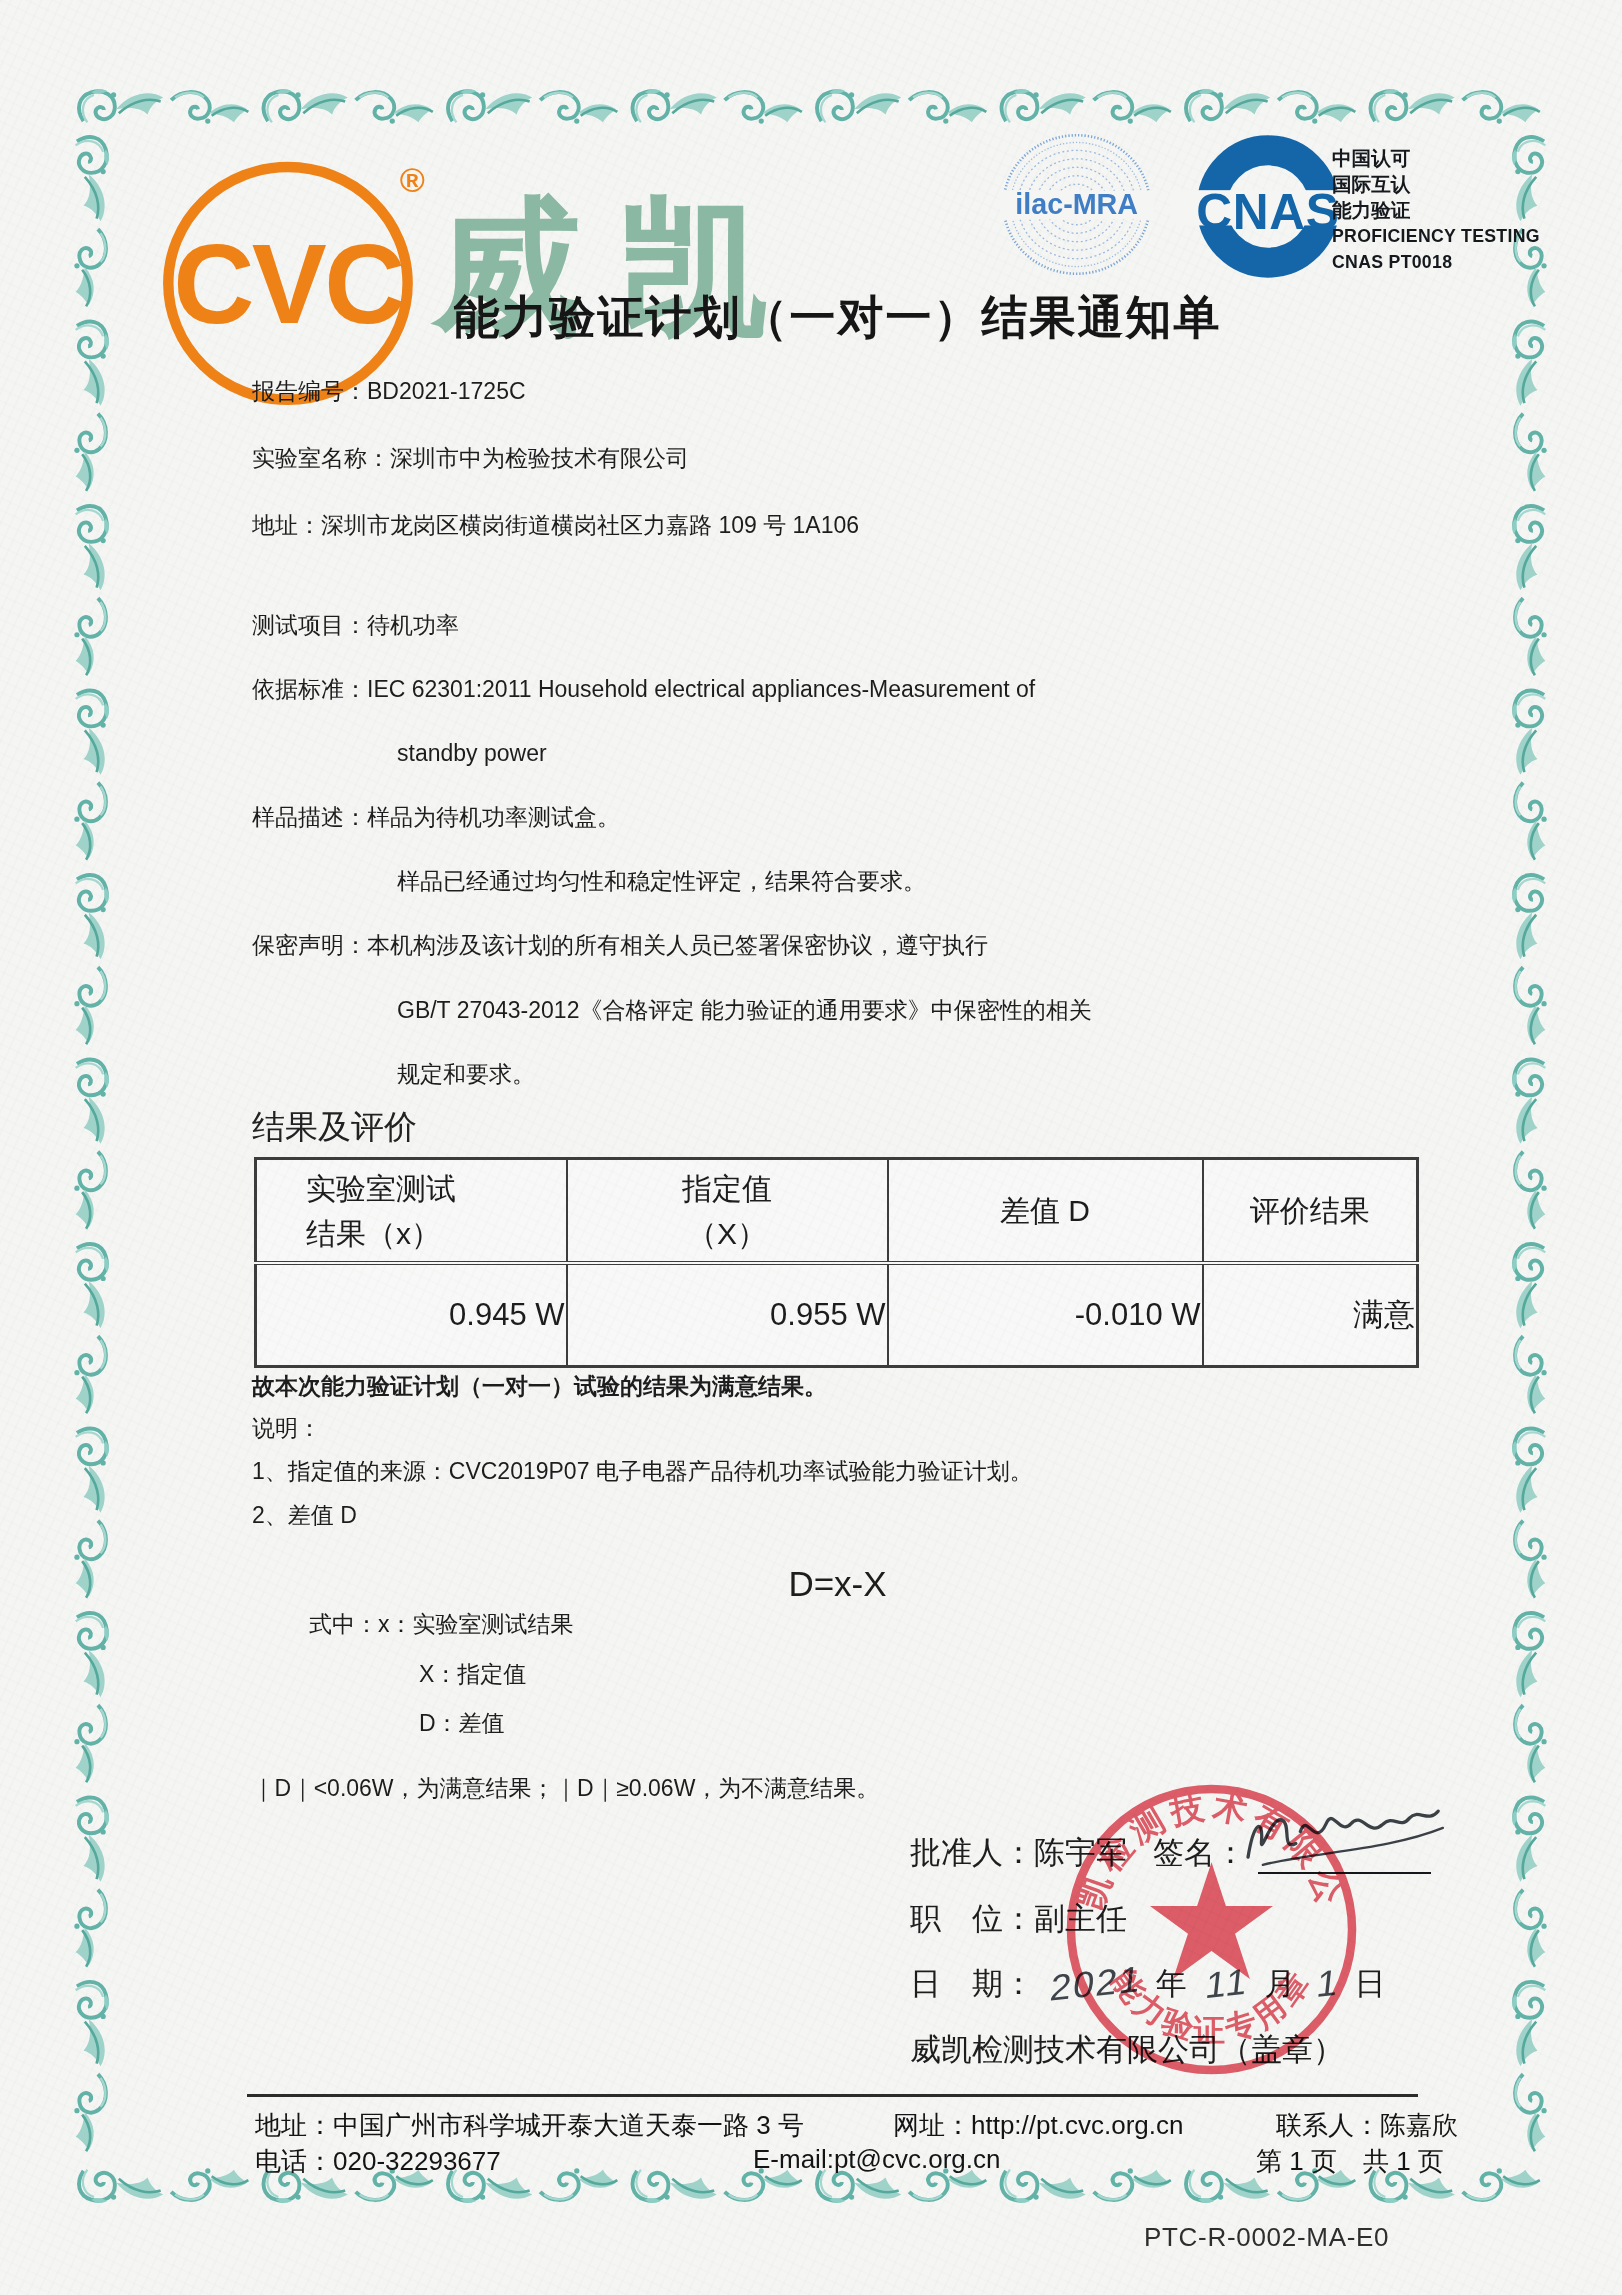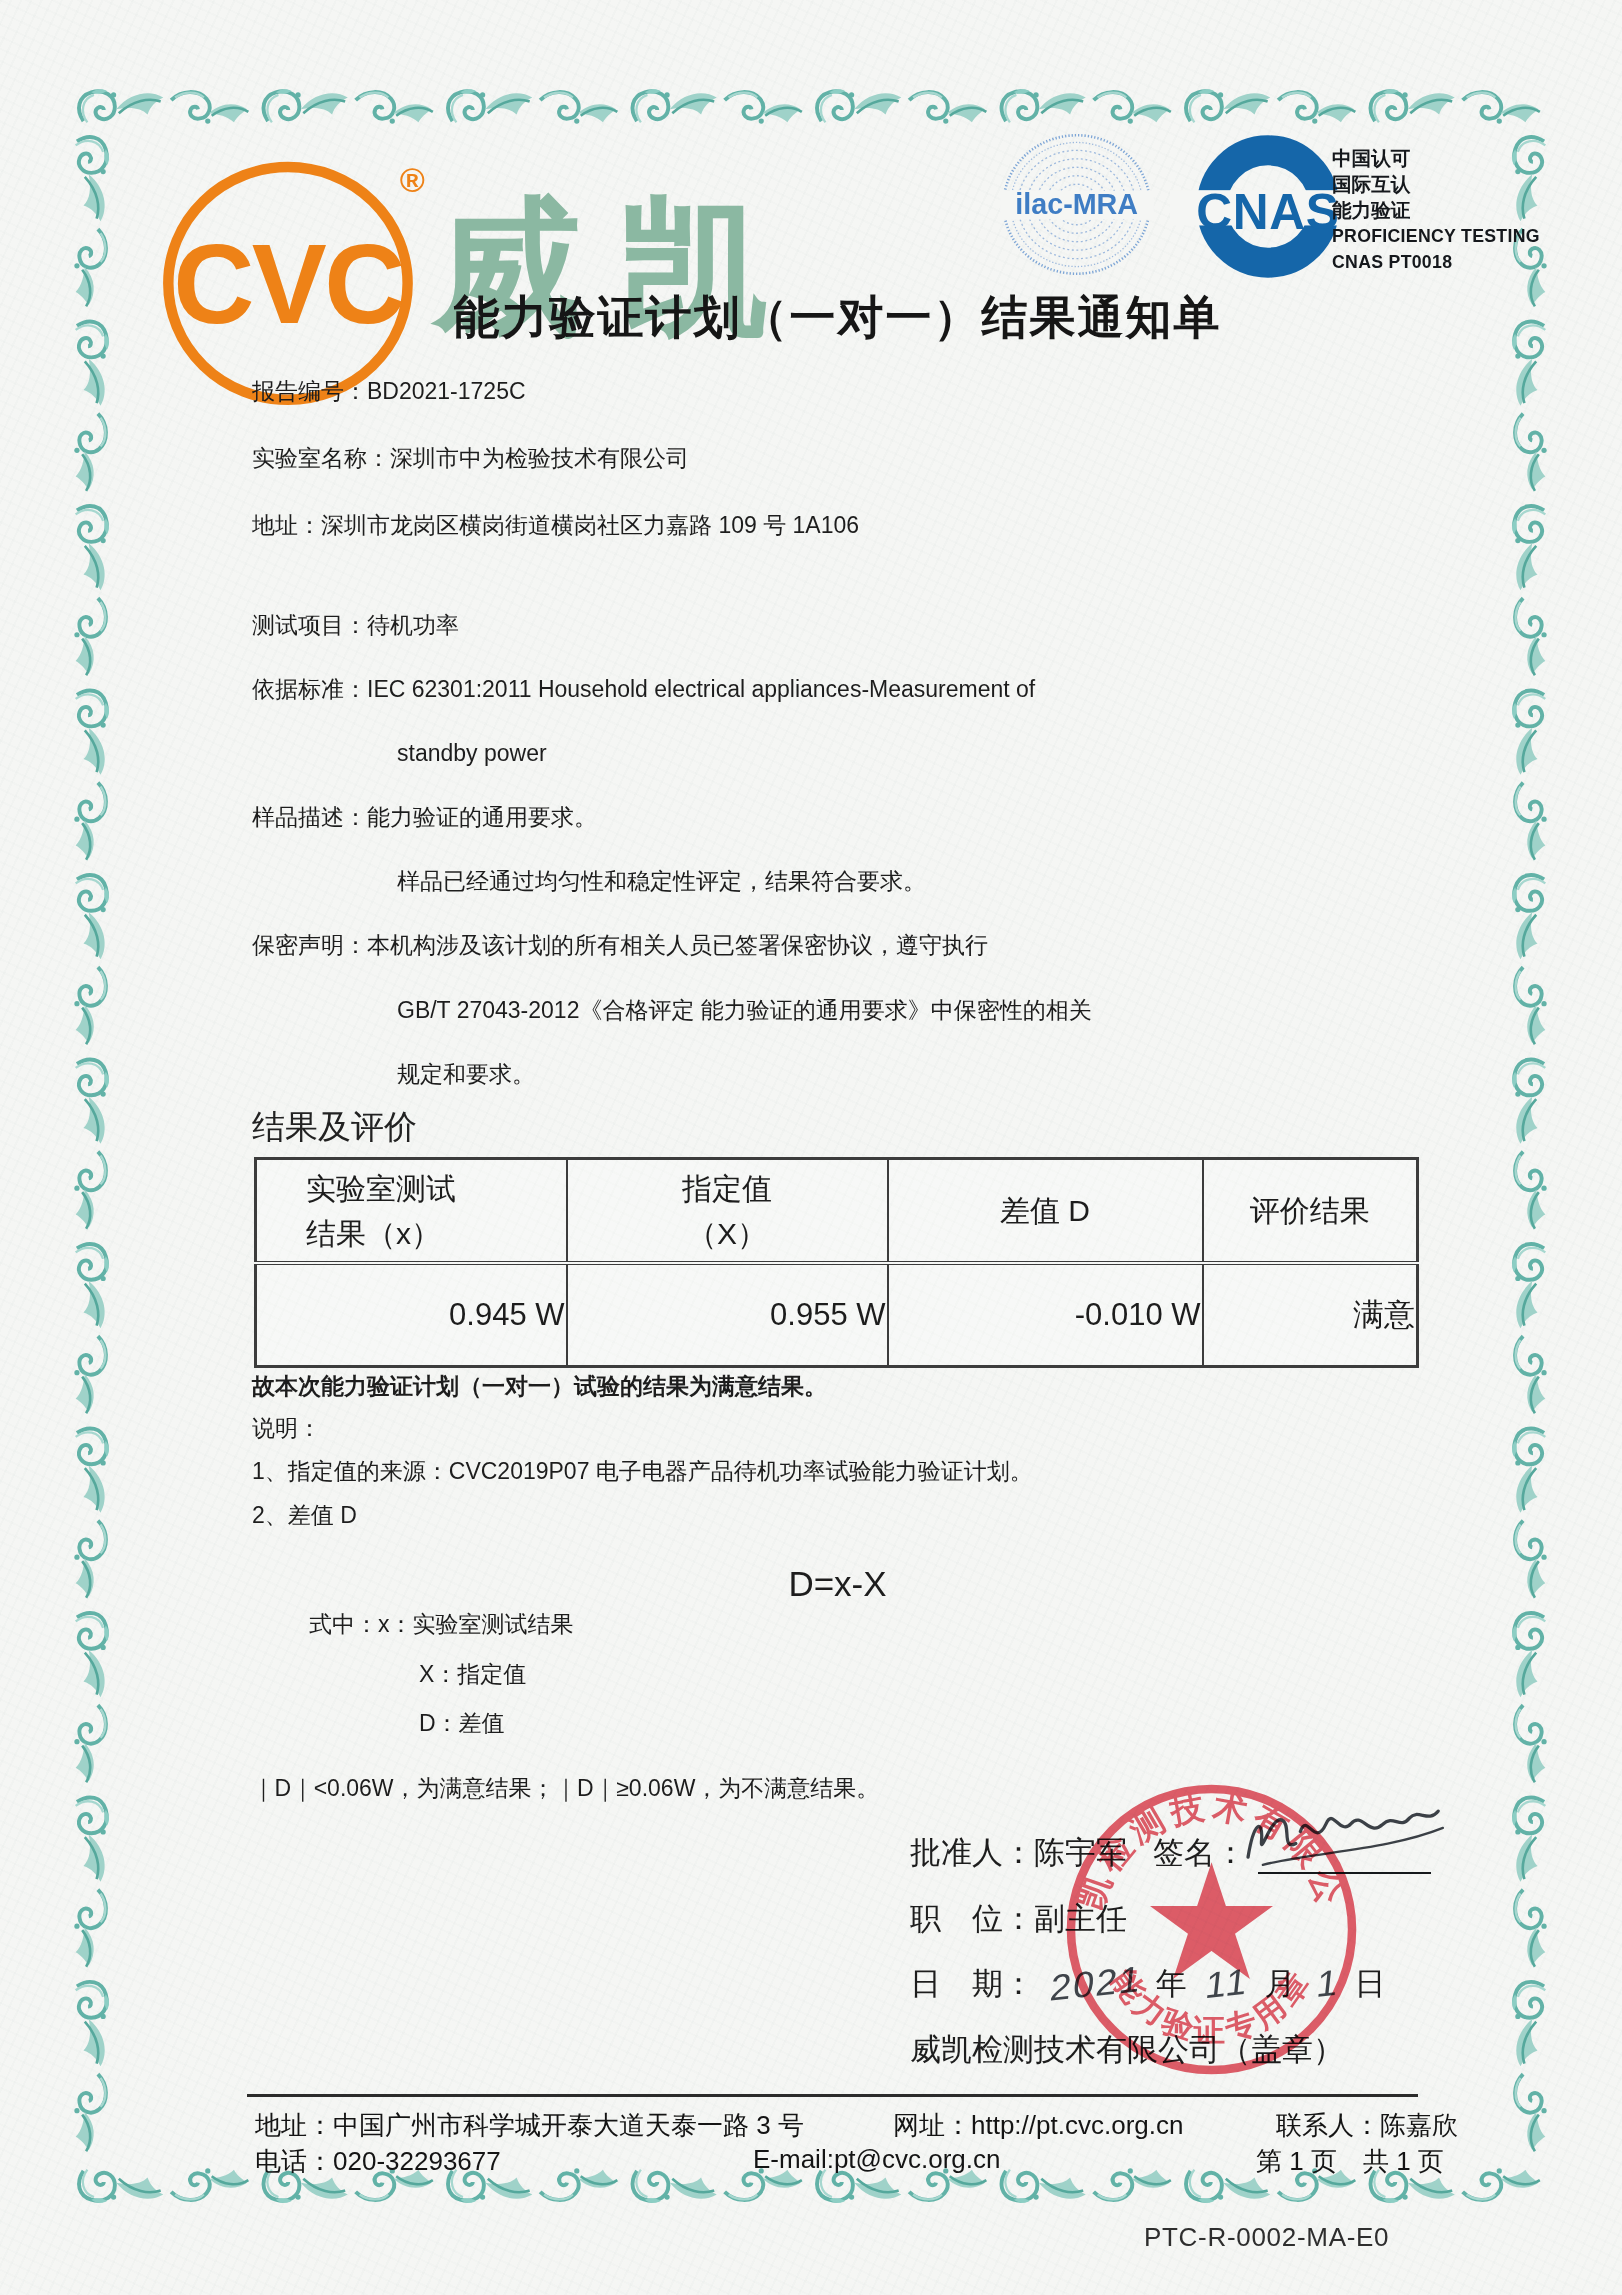--- a/index.html
+++ b/index.html
@@ -151,21 +151,21 @@
 
   <div class="title" style="top:287px">能力验证计划（一对一）结果通知单</div>
 
   <div class="line" style="top:378px"><span>报告编号：</span><span>BD2021-1725C</span></div>
   <div class="line" style="top:445px"><span>实验室名称：</span><span>深圳市中为检验技术有限公司</span></div>
   <div class="line" style="top:512px"><span>地址：</span><span>深圳市龙岗区横岗街道横岗社区力嘉路 109 号 1A106</span></div>
 
   <div class="line" style="top:612px"><span>测试项目：</span><span>待机功率</span></div>
   <div class="line" style="top:676px"><span>依据标准：</span><span>IEC 62301:2011 Household electrical appliances-Measurement of</span></div>
   <div class="line cont" style="top:740px">standby power</div>
-  <div class="line" style="top:804px"><span>样品描述：</span><span>能力验证的通用要求。</span></div>
+  <div class="line" style="top:804px"><span>样品描述：</span><span>样品为待机功率测试盒。</span></div>
   <div class="line cont" style="top:868px">样品已经通过均匀性和稳定性评定，结果符合要求。</div>
   <div class="line" style="top:932px"><span>保密声明：</span><span>本机构涉及该计划的所有相关人员已签署保密协议，遵守执行</span></div>
   <div class="line cont" style="top:997px">GB/T 27043-2012《合格评定 能力验证的通用要求》中保密性的相关</div>
   <div class="line cont" style="top:1061px">规定和要求。</div>
 
   <div class="section-heading" style="top:1105px">结果及评价</div>
 
   <table class="results-table">
     <colgroup>
         <col style="width:311px">

